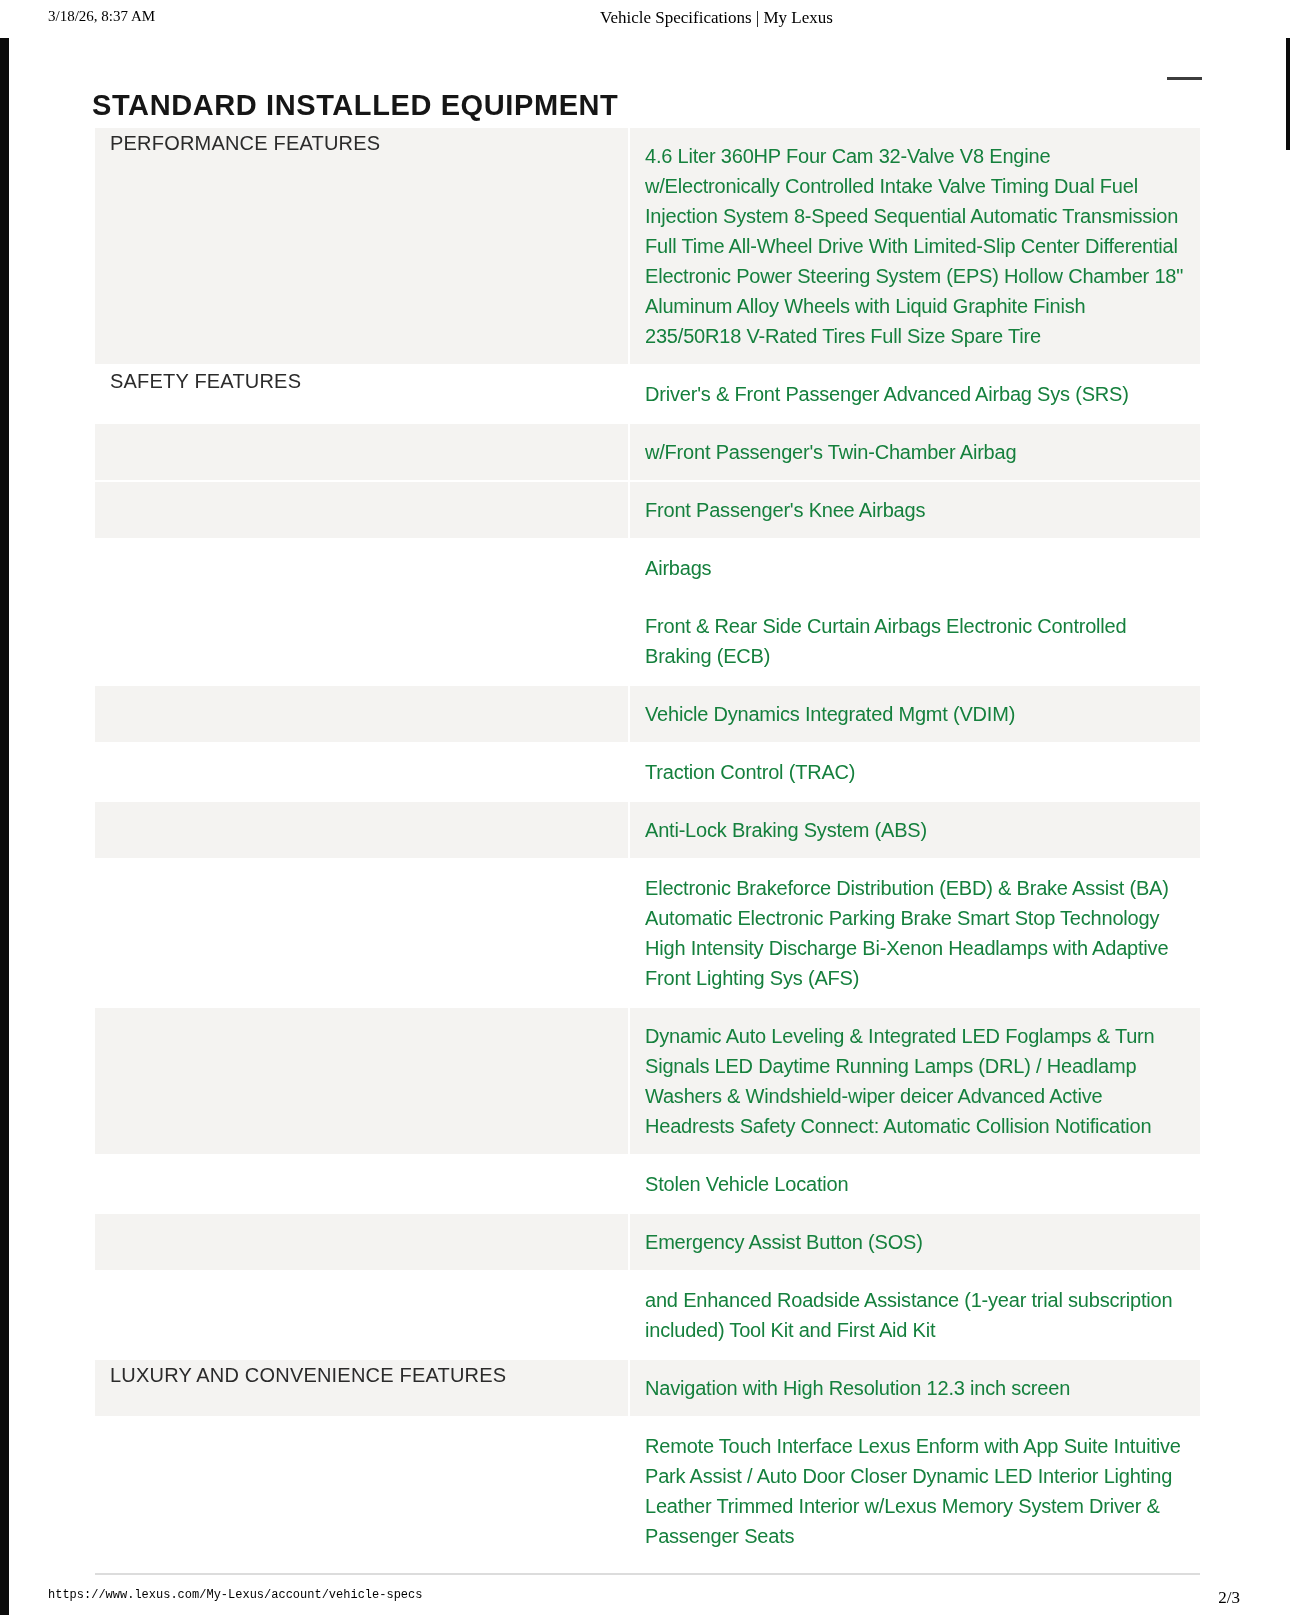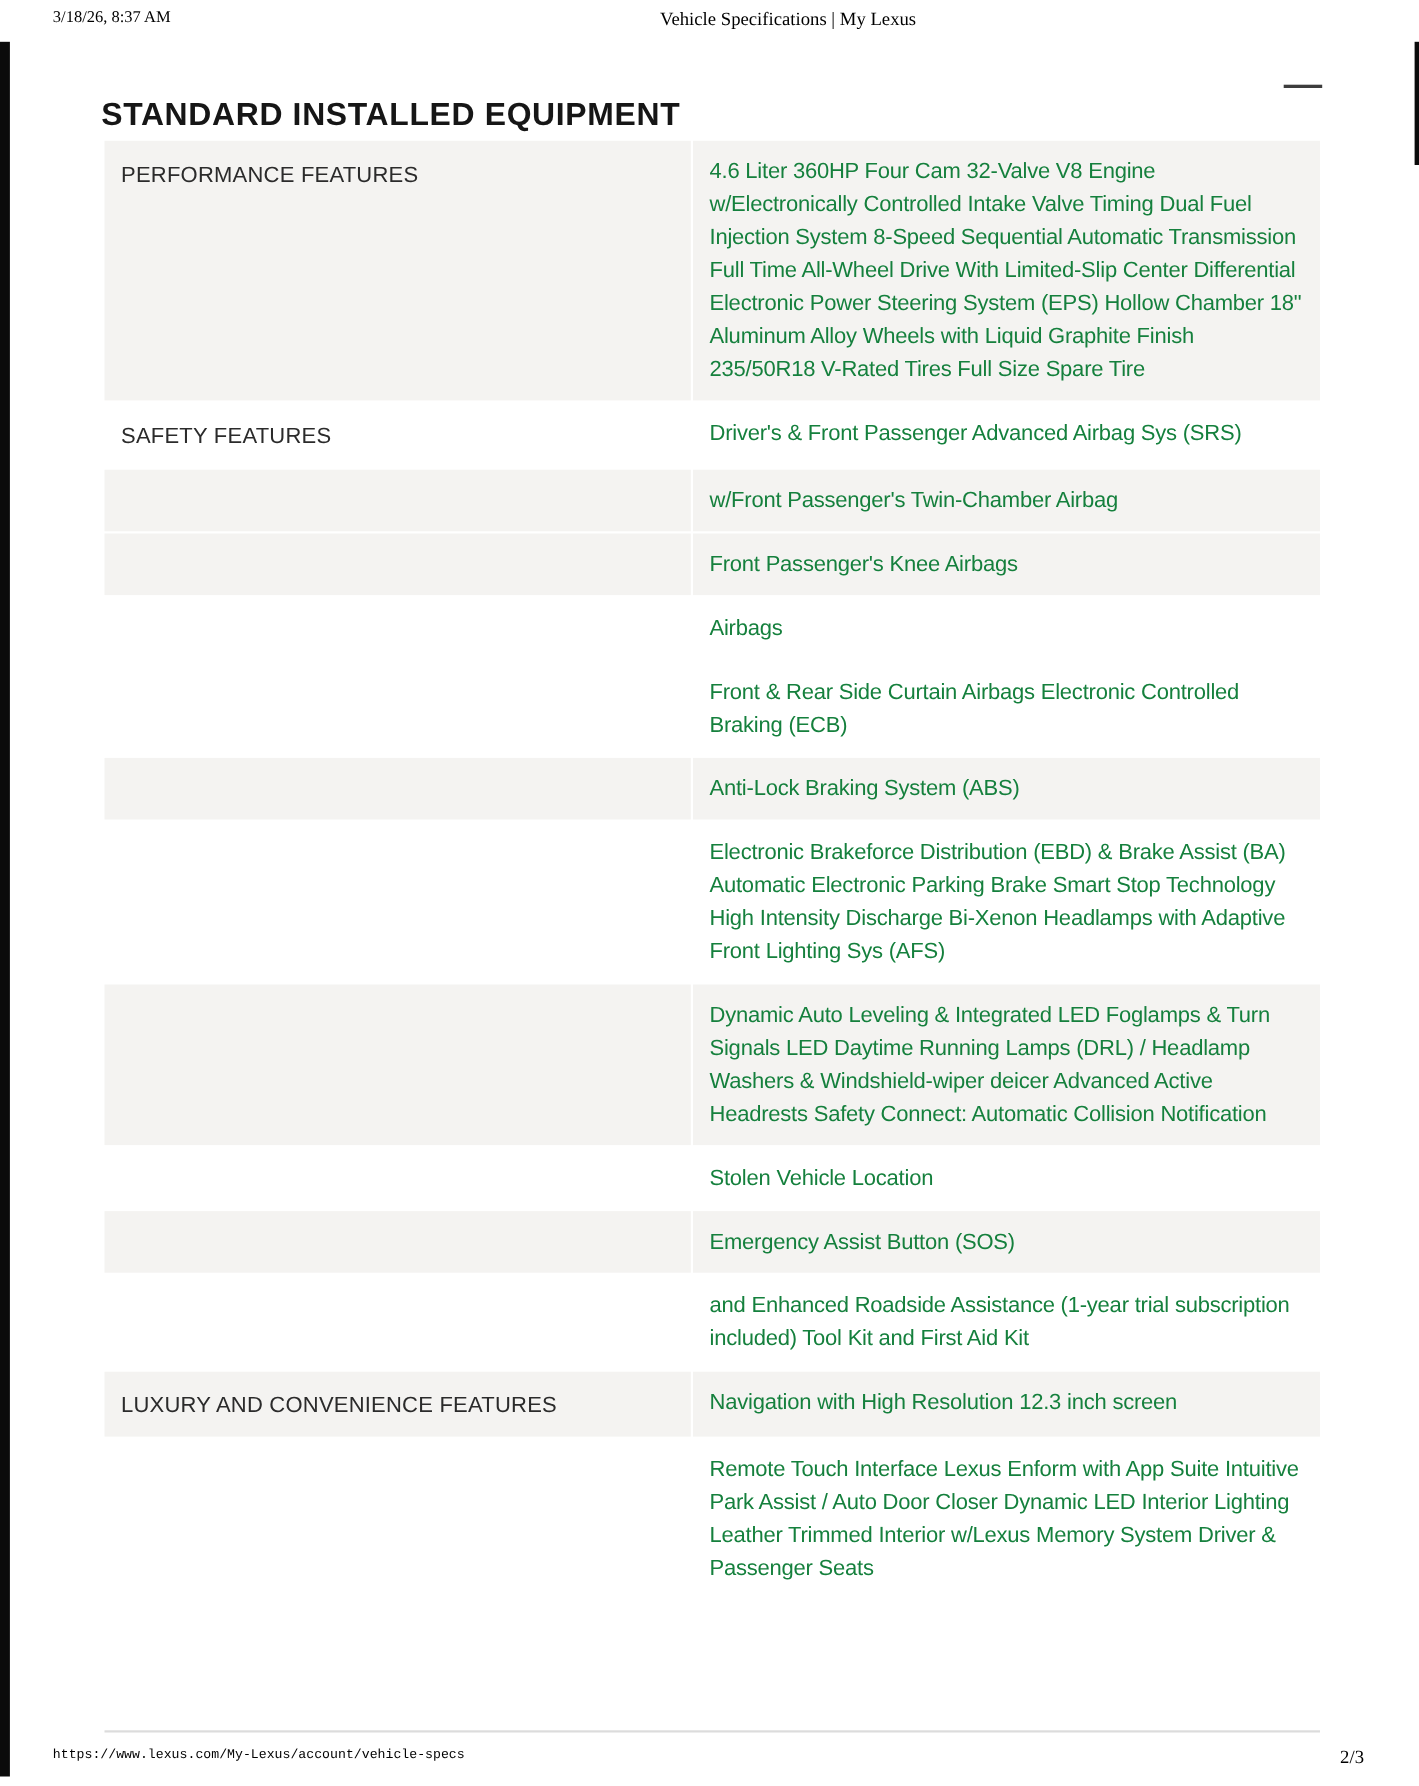--- a/index.html
+++ b/index.html
@@ -62,21 +62,21 @@
     position: absolute; left: 95px; top: 128px;
     width: 1105px;
   }
   .row { display: flex; }
   .row + .row { margin-top: 2px; }
   .row.shaded .cell { background: #f4f3f1; }
   .row.plain  .cell { background: #ffffff; }
   .cell { box-sizing: border-box; }
   .cell-left {
     flex: 0 0 533px;
-    padding: 17px 14px 13px 15px;
+    padding: 1px 14px 13px 15px;
     font-size: 20px; letter-spacing: 0.2px;
     color: #2b2b2b;
     text-transform: uppercase;
     line-height: 29px;
   }
   .cell-right {
     flex: 1 1 auto;
     margin-left: 2px;
     padding: 13px 14px 13px 15px;
     font-size: 20px; letter-spacing: -0.2px;
@@ -122,20 +122,28 @@
       <div class="row plain">
         <div class="cell cell-left"></div>
         <div class="cell cell-right">Airbags</div>
       </div>
       <div class="row plain">
         <div class="cell cell-left"></div>
         <div class="cell cell-right">Front &amp; Rear Side Curtain Airbags Electronic Controlled Braking (ECB)</div>
       </div>
       <div class="row shaded">
         <div class="cell cell-left"></div>
+        <div class="cell cell-right">Vehicle Dynamics Integrated Mgmt (VDIM)</div>
+      </div>
+      <div class="row plain">
+        <div class="cell cell-left"></div>
+        <div class="cell cell-right">Traction Control (TRAC)</div>
+      </div>
+      <div class="row shaded">
+        <div class="cell cell-left"></div>
         <div class="cell cell-right">Anti-Lock Braking System (ABS)</div>
       </div>
       <div class="row plain">
         <div class="cell cell-left"></div>
         <div class="cell cell-right">Electronic Brakeforce Distribution (EBD) &amp; Brake Assist (BA) Automatic Electronic Parking Brake Smart Stop Technology High Intensity Discharge Bi-Xenon Headlamps with Adaptive Front Lighting Sys (AFS)</div>
       </div>
       <div class="row shaded">
         <div class="cell cell-left"></div>
         <div class="cell cell-right">Dynamic Auto Leveling &amp; Integrated LED Foglamps &amp; Turn Signals LED Daytime Running Lamps (DRL) / Headlamp Washers &amp; Windshield-wiper deicer Advanced Active Headrests Safety Connect: Automatic Collision Notification</div>
       </div>

